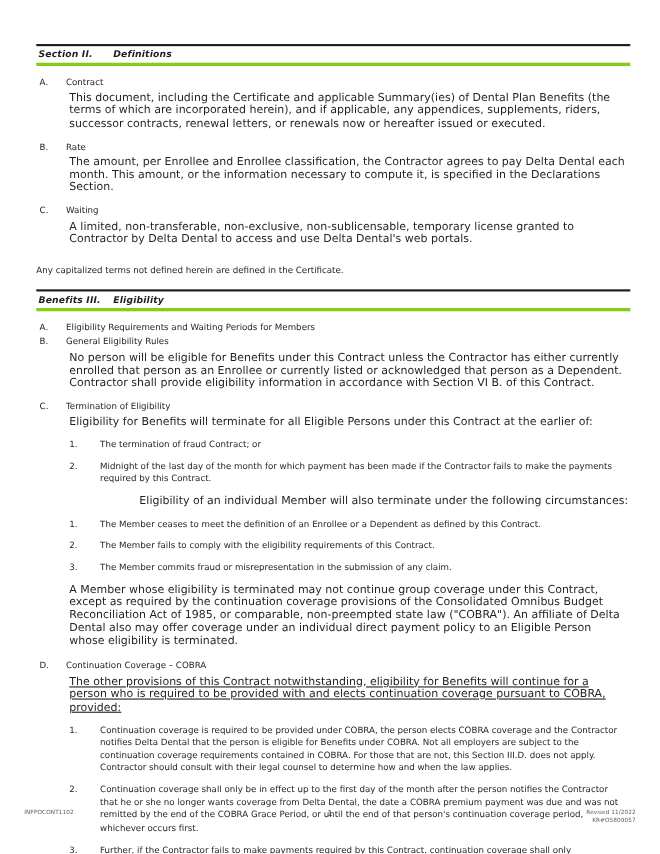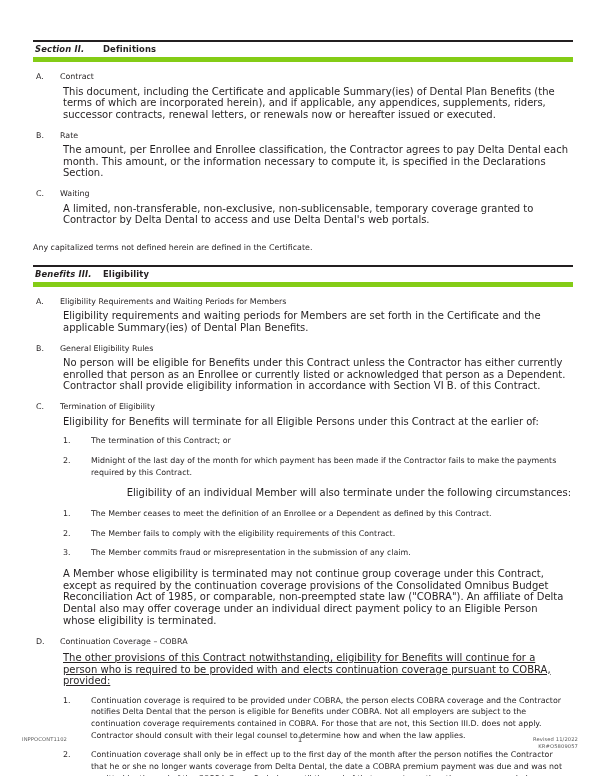--- a/index.html
+++ b/index.html
@@ -25,36 +25,37 @@
   .content {
     position: absolute;
     left: 33px;
     top: 40px;
     width: 540px;
   }
 
   
   .section-head {
     border-top: 2.1px solid #231f20;
-    border-bottom: 5px solid #84cc16;
+    border-bottom: 3px solid #84cc16;
     padding: 2.2px 0 2.8px 0;
     margin: 0 0 9px 0;
     display: flex;
     align-items: baseline;
   }
   .section-head .sec-num {
     font-style: italic;
     font-weight: bold;
     font-size: 8.4px;
     letter-spacing: 0.15px;
     width: 68px;
     flex: 0 0 68px;
     padding-left: 2px;
   }
   .section-head .sec-title {
+    font-style: italic;
     font-weight: bold;
     font-size: 8.4px;
     letter-spacing: 0.15px;
   }
 
   
   .lettered {
     display: flex;
     margin: 0 0 2px 0;
   }
@@ -162,50 +163,49 @@
     <div class="lettered">
       <span class="marker">B.</span>
       <span class="heading-text">Rate</span>
     </div>
     <p class="body-para">The amount, per Enrollee and Enrollee classification, the Contractor agrees to pay Delta Dental each month. This amount, or the information necessary to compute it, is specified in the Declarations Section.</p>
 
     <div class="lettered">
       <span class="marker">C.</span>
       <span class="heading-text">Waiting</span>
     </div>
-    <p class="body-para">A limited, non-transferable, non-exclusive, non-sublicensable, temporary coverage granted to Contractor by Delta Dental to access and use Delta Dental's web portals.</p>
+    <p class="body-para">A limited, non-transferable, non-exclusive, non-sublicensable, temporary license granted to Contractor by Delta Dental to access and use Delta Dental's web portals.</p>
 
     <p class="flush-para" style="margin-top:16px;margin-bottom:11px;">Any capitalized terms not defined herein are defined in the Certificate.</p>
 
     <div class="section-head">
       <span class="sec-num">Benefits III.</span>
       <span class="sec-title">Eligibility</span>
     </div>
 
     <div class="lettered">
       <span class="marker">A.</span>
       <span class="heading-text">Eligibility Requirements and Waiting Periods for Members</span>
     </div>
-    <p class="body-para">Eligibility requirements and waiting periods for Members are set forth in the Certificate and the applicable Summary(ies) of Dental Plan Benefits.</p>
 
     <div class="lettered">
       <span class="marker">B.</span>
       <span class="heading-text">General Eligibility Rules</span>
     </div>
     <p class="body-para">No person will be eligible for Benefits under this Contract unless the Contractor has either currently enrolled that person as an Enrollee or currently listed or acknowledged that person as a Dependent. Contractor shall provide eligibility information in accordance with Section VI B. of this Contract.</p>
 
     <div class="lettered">
       <span class="marker">C.</span>
       <span class="heading-text">Termination of Eligibility</span>
     </div>
     <p class="body-para" style="margin-bottom:8px;">Eligibility for Benefits will terminate for all Eligible Persons under this Contract at the earlier of:</p>
 
     <div class="numbered">
       <span class="num">1.</span>
-      <span class="num-text">The termination of this Contract; or</span>
+      <span class="num-text">The termination of fraud Contract; or</span>
     </div>
     <div class="numbered">
       <span class="num">2.</span>
       <span class="num-text">Midnight of the last day of the month for which payment has been made if the Contractor fails to make the payments required by this Contract.</span>
     </div>
 
     <p class="body-para gap-top" style="margin-bottom:9px;text-align:right;">Eligibility of an individual Member will also terminate under the following circumstances:</p>
 
     <div class="numbered">
       <span class="num">1.</span>

